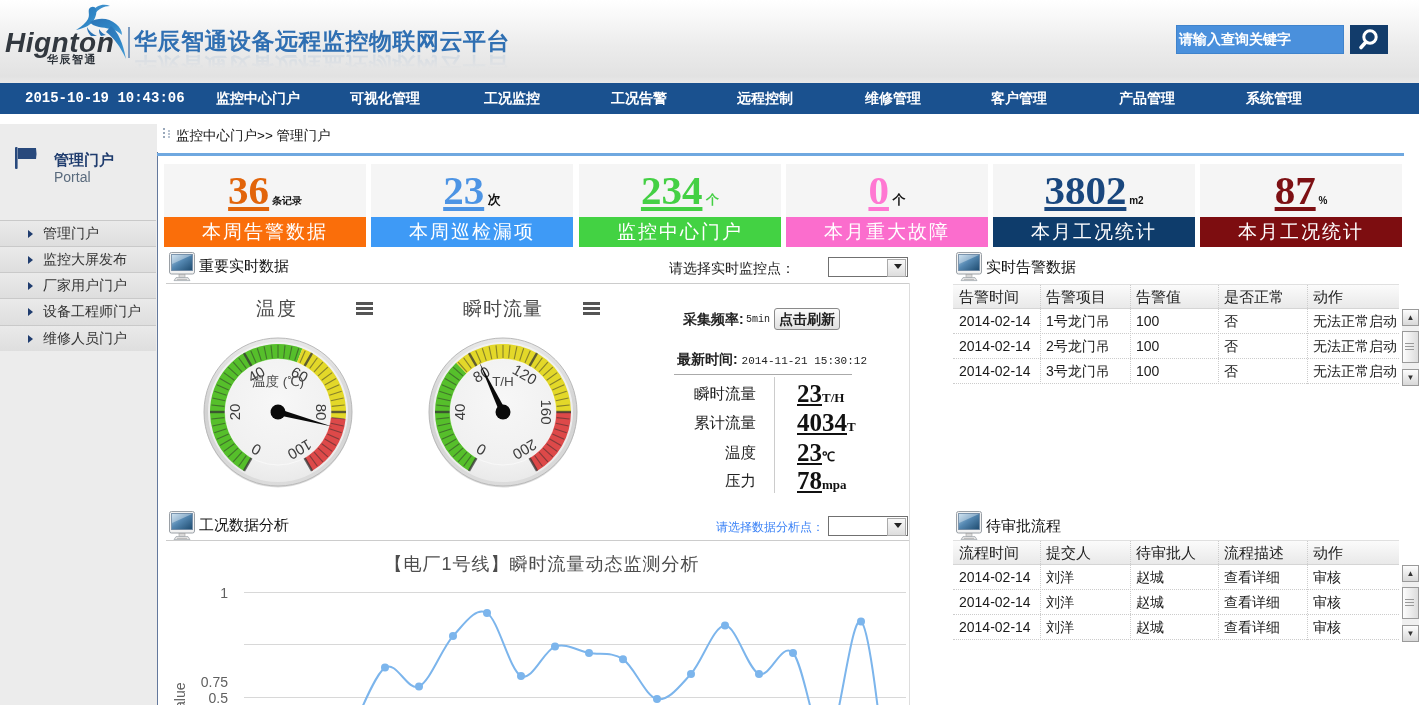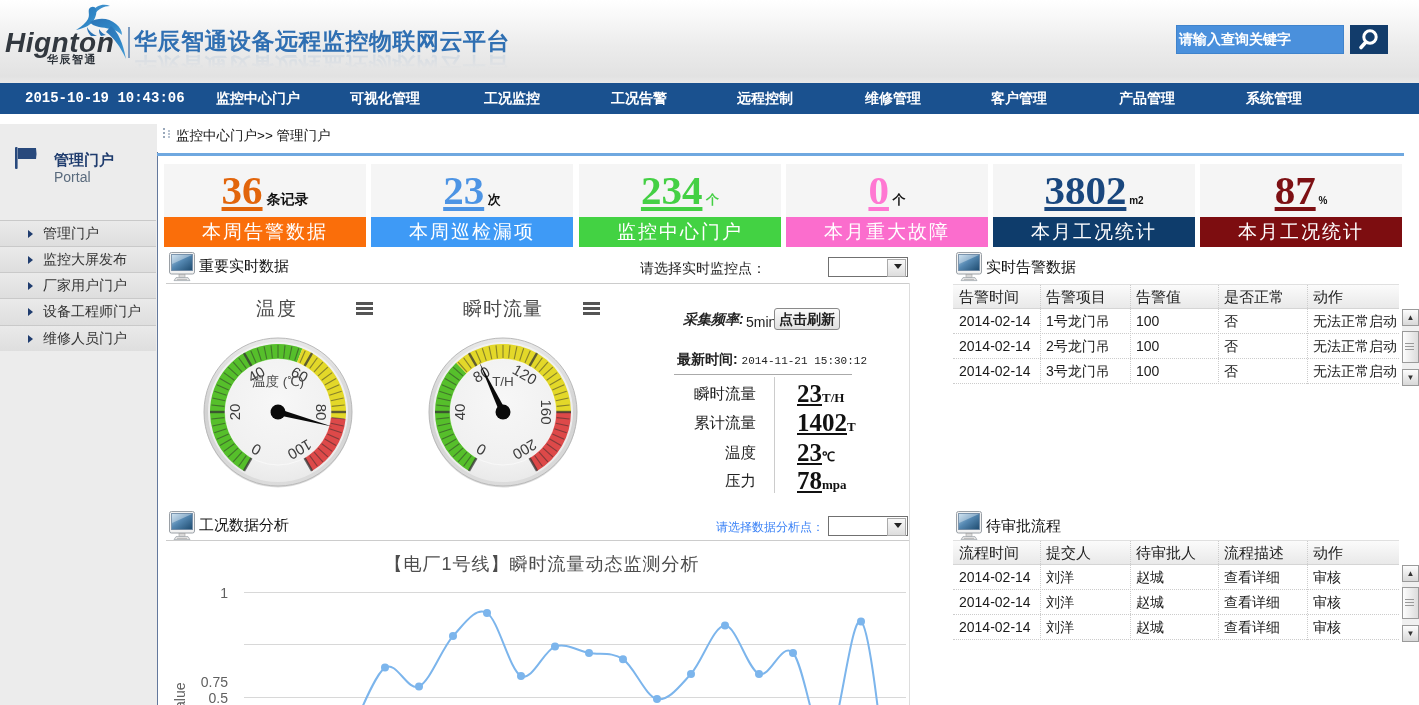--- a/index.html
+++ b/index.html
@@ -80,21 +80,21 @@
   </div><div style="position:absolute;left:0;top:324.7px;width:156px;height:26.3px;background:linear-gradient(#eaeaea,#dedede);border-top:1px solid #c9c9c9;box-sizing:border-box;">
 <span style="position:absolute;left:28px;top:6px;width:0;height:0;border-left:5px solid #1f3c6e;border-top:4px solid transparent;border-bottom:4px solid transparent;margin-top:3px;"></span>
 <span style="position:absolute;left:43px;top:4px;font-size:14px;color:#333;">维修人员门户</span>
   </div>
 <div class="abs" style="left:156.5px;top:152px;width:1.5px;height:553px;background:#63789c;"></div>
 
 <div class="abs" style="left:163px;top:128px;width:3px;height:10px;border-left:2px dotted #9aa8ba;"></div><div class="abs" style="left:168px;top:130px;width:3px;height:8px;border-left:2px dotted #b9c4d2;"></div>
 <div class="abs" style="left:176px;top:127px;font-size:13.5px;color:#111;">监控中心门户&gt;&gt; 管理门户</div>
 <div class="abs" style="left:157px;top:153px;width:1247px;height:3px;background:#6fa8e0;"></div>
 <div style="position:absolute;left:164px;top:164px;width:202px;height:53px;background:#f5f5f5;text-align:center;">
-<span style="font-family:'Liberation Serif',serif;font-size:41px;font-weight:bold;color:#e2650b;text-decoration:underline;line-height:53px;">36</span><span style="font-size:14px;color:#111;font-weight:bold;"> 条记录</span></div>
+<span style="font-family:'Liberation Serif',serif;font-size:41px;font-weight:bold;color:#e2650b;text-decoration:underline;line-height:53px;">36</span><span style="font-size:10px;color:#111;font-weight:bold;"> 条记录</span></div>
 <div style="position:absolute;left:164px;top:217px;width:202px;height:30px;background:#fa6e0a;color:#fff;font-size:19px;letter-spacing:2px;text-align:center;line-height:30px;">本周告警数据</div><div style="position:absolute;left:371px;top:164px;width:202px;height:53px;background:#f5f5f5;text-align:center;">
 <span style="font-family:'Liberation Serif',serif;font-size:41px;font-weight:bold;color:#4d94e4;text-decoration:underline;line-height:53px;">23</span><span style="font-size:13px;color:#111;font-weight:bold;"> 次</span></div>
 <div style="position:absolute;left:371px;top:217px;width:202px;height:30px;background:#3e9af6;color:#fff;font-size:19px;letter-spacing:2px;text-align:center;line-height:30px;">本周巡检漏项</div><div style="position:absolute;left:579px;top:164px;width:202px;height:53px;background:#f5f5f5;text-align:center;">
 <span style="font-family:'Liberation Serif',serif;font-size:41px;font-weight:bold;color:#44d044;text-decoration:underline;line-height:53px;">234</span><span style="font-size:13px;color:#44d044;font-weight:bold;"> 个</span></div>
 <div style="position:absolute;left:579px;top:217px;width:202px;height:30px;background:#43d243;color:#fff;font-size:19px;letter-spacing:2px;text-align:center;line-height:30px;">监控中心门户</div><div style="position:absolute;left:786px;top:164px;width:202px;height:53px;background:#f5f5f5;text-align:center;">
 <span style="font-family:'Liberation Serif',serif;font-size:41px;font-weight:bold;color:#ff78d2;text-decoration:underline;line-height:53px;">0</span><span style="font-size:13px;color:#111;font-weight:bold;"> 个</span></div>
 <div style="position:absolute;left:786px;top:217px;width:202px;height:30px;background:#fb6dcd;color:#fff;font-size:19px;letter-spacing:2px;text-align:center;line-height:30px;">本月重大故障</div><div style="position:absolute;left:993px;top:164px;width:202px;height:53px;background:#f5f5f5;text-align:center;">
 <span style="font-family:'Liberation Serif',serif;font-size:41px;font-weight:bold;color:#1a477e;text-decoration:underline;line-height:53px;">3802</span><span style="font-size:10px;color:#111;font-weight:bold;"> m2</span></div>
 <div style="position:absolute;left:993px;top:217px;width:202px;height:30px;background:#0e3c6b;color:#fff;font-size:19px;letter-spacing:2px;text-align:center;line-height:30px;">本月工况统计</div><div style="position:absolute;left:1200px;top:164px;width:202px;height:53px;background:#f5f5f5;text-align:center;">
 <span style="font-family:Liberation Serif, serif;font-size:41px;font-weight:bold;color:#7d1014;text-decoration:underline;line-height:53px;">87</span><span style="font-size:10px;color:#111;font-weight:bold;"> %</span></div>
@@ -102,21 +102,21 @@
 
 <svg style="position:absolute;left:169px;top:252px" width="26" height="30" viewBox="0 0 26 30">
 <rect x="0.5" y="0.5" width="25" height="21.5" rx="2" fill="#f2f2f2" stroke="#9aa0a6"></rect>
 <rect x="2.6" y="2.4" width="20.8" height="16.2" fill="url(#scr)" stroke="#6b85a0" stroke-width="0.8"></rect>
 <path d="M3 3 L23 3 L3 12 Z" fill="#ffffff" opacity="0.35"></path>
 <rect x="10" y="22.5" width="6" height="3" fill="#d8d8d8" stroke="#a0a0a0" stroke-width="0.6"></rect>
 <path d="M5 28.6 L21 28.6 L19 25.6 L7 25.6 Z" fill="#e6e6e6" stroke="#9aa0a6" stroke-width="0.7"></path>
 <line x1="8" y1="27.5" x2="18" y2="27.5" stroke="#aaa" stroke-width="0.7"></line>
 </svg>
 <div class="abs" style="left:199px;top:257px;font-size:15px;color:#111;">重要实时数据</div>
-<div class="abs" style="left:640px;top:260px;width:184px;text-align:left;font-size:14px;color:#222;">请选择实时监控点：</div>
+<div class="abs" style="left:640px;top:260px;width:184px;text-align:center;font-size:14px;color:#222;">请选择实时监控点：</div>
 <div style="position:absolute;left:828px;top:257px;width:80px;height:20px;border:1px solid #707070;background:#fff;box-sizing:border-box;">
 <div style="position:absolute;right:1px;top:1px;width:17px;height:16px;background:linear-gradient(#f8f8f8,#ddd);border:1px solid #aaa;"></div>
 <div style="position:absolute;right:5px;top:6px;width:0;height:0;border-top:5px solid #222;border-left:4px solid transparent;border-right:4px solid transparent;"></div>
   </div>
 <div class="abs" style="left:166px;top:283px;width:744px;height:1px;background:#ccc;"></div>
 
 <div class="abs" style="left:256px;top:296px;font-size:19px;color:#4a4a4a;letter-spacing:2px;">温度</div>
 <div style="position:absolute;left:356px;top:302px;width:17px;height:3px;background:#555;box-shadow:0 5px 0 #555,0 10px 0 #555;"></div>
 <div class="abs" style="left:463px;top:296px;font-size:19px;color:#4a4a4a;letter-spacing:1px;">瞬时流量</div>
 <div style="position:absolute;left:583px;top:302px;width:17px;height:3px;background:#555;box-shadow:0 5px 0 #555,0 10px 0 #555;"></div>
@@ -266,32 +266,32 @@
 <text x="482.00" y="90.63" font-size="15" fill="#3c3c3c" text-anchor="middle" dominant-baseline="middle" transform="rotate(-30.0 482.00 90.63)">80</text>
 <text x="524.00" y="90.63" font-size="15" fill="#3c3c3c" text-anchor="middle" dominant-baseline="middle" transform="rotate(30.0 524.00 90.63)">120</text>
 <text x="545.00" y="127.00" font-size="15" fill="#3c3c3c" text-anchor="middle" dominant-baseline="middle" transform="rotate(90.0 545.00 127.00)">160</text>
 <text x="524.00" y="163.37" font-size="15" fill="#3c3c3c" text-anchor="middle" dominant-baseline="middle" transform="rotate(150.0 524.00 163.37)">200</text>
 <text x="503" y="101" font-size="13.5" fill="#4a4a4a" text-anchor="middle">T/H</text>
 <path d="M500.11 128.38 L478.89 76.46 L505.89 125.62 L506.44 134.22 Z" fill="#0a0a0a"></path>
 <circle cx="503" cy="127" r="7.5" fill="#0a0a0a"></circle>
 </g>
   </svg>
 
-<div class="abs" style="left:683px;top:311px;font-size:14px;font-weight:bold;color:#222;font-style:italic;">采集频率:</div>
-<div class="abs" style="left:746px;top:314px;font-size:14px;font-family:Liberation Sans, sans-serif;color:#222;">5min</div>
+<div class="abs" style="left:683px;top:311px;font-size:14px;font-weight:bold;color:#222;">采集频率:</div>
+<div class="abs" style="left:746px;top:314px;font-size:10px;font-family:Liberation Mono, monospace;color:#222;">5min</div>
 <div class="abs" style="left:774px;top:308px;width:64px;height:20px;background:linear-gradient(#fcfcfc,#e0e0e0);border:1px solid #8a8a8a;border-radius:3px;font-size:14px;font-weight:bold;color:#222;text-align:center;line-height:20px;">点击刷新</div>
 <div class="abs" style="left:677px;top:351px;font-size:14px;font-weight:bold;color:#222;">最新时间: <span style="font-family:'Liberation Mono',monospace;font-weight:normal;font-size:11px;">2014-11-21 15:30:12</span></div>
 <div class="abs" style="left:674px;top:374px;width:178px;height:1px;background:#aaa;"></div>
 <div class="abs" style="left:774px;top:377px;width:1px;height:116px;background:#ccc;"></div>
 <div class="abs" style="left:660px;top:384px;width:96px;font-size:15.5px;color:#222;text-align:right;">瞬时流量</div>
 <div class="abs" style="left:660px;top:413px;width:96px;font-size:15.5px;color:#222;text-align:right;">累计流量</div>
 <div class="abs" style="left:660px;top:443px;width:96px;font-size:15.5px;color:#222;text-align:right;">温度</div>
 <div class="abs" style="left:660px;top:471px;width:96px;font-size:15.5px;color:#222;text-align:right;">压力</div>
 <div class="abs" style="left:797px;top:380px;font-family:'Liberation Serif',serif;font-size:25px;font-weight:bold;color:#111;"><u>23</u><span style="font-size:13px;">T/H</span></div>
-<div class="abs" style="left:797px;top:409px;font-family:'Liberation Serif',serif;font-size:25px;font-weight:bold;color:#111;"><u>1402</u><span style="font-size:13px;">T</span></div>
+<div class="abs" style="left:797px;top:409px;font-family:'Liberation Serif',serif;font-size:25px;font-weight:bold;color:#111;"><u>4034</u><span style="font-size:13px;">T</span></div>
 <div class="abs" style="left:797px;top:439px;font-family:'Liberation Serif',serif;font-size:25px;font-weight:bold;color:#111;"><u>23</u><span style="font-size:13px;">℃</span></div>
 <div class="abs" style="left:797px;top:467px;font-family:'Liberation Serif',serif;font-size:25px;font-weight:bold;color:#111;"><u>78</u><span style="font-size:13px;">mpa</span></div>
 
 <svg style="position:absolute;left:956px;top:252px" width="26" height="30" viewBox="0 0 26 30">
 <rect x="0.5" y="0.5" width="25" height="21.5" rx="2" fill="#f2f2f2" stroke="#9aa0a6"></rect>
 <rect x="2.6" y="2.4" width="20.8" height="16.2" fill="url(#scr)" stroke="#6b85a0" stroke-width="0.8"></rect>
 <path d="M3 3 L23 3 L3 12 Z" fill="#ffffff" opacity="0.35"></path>
 <rect x="10" y="22.5" width="6" height="3" fill="#d8d8d8" stroke="#a0a0a0" stroke-width="0.6"></rect>
 <path d="M5 28.6 L21 28.6 L19 25.6 L7 25.6 Z" fill="#e6e6e6" stroke="#9aa0a6" stroke-width="0.7"></path>
 <line x1="8" y1="27.5" x2="18" y2="27.5" stroke="#aaa" stroke-width="0.7"></line>

